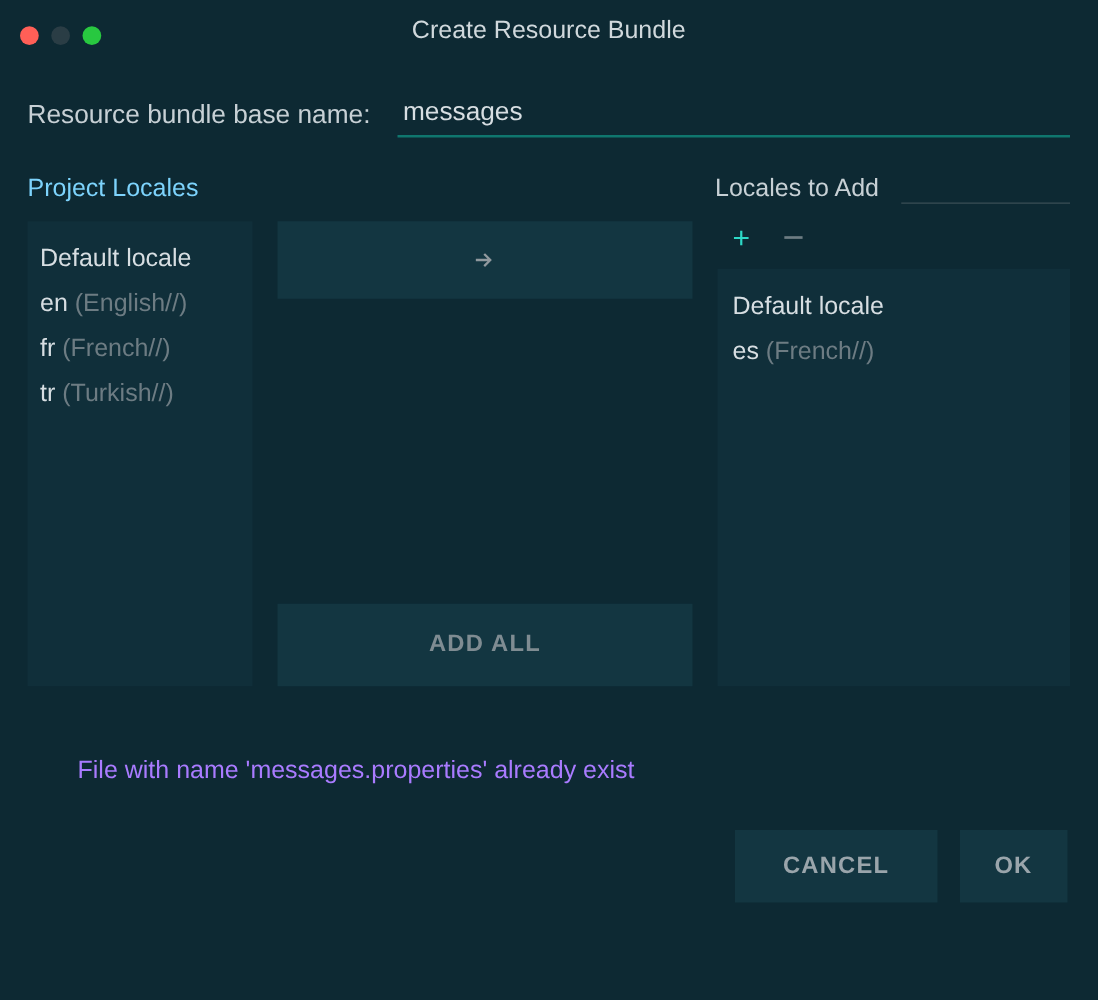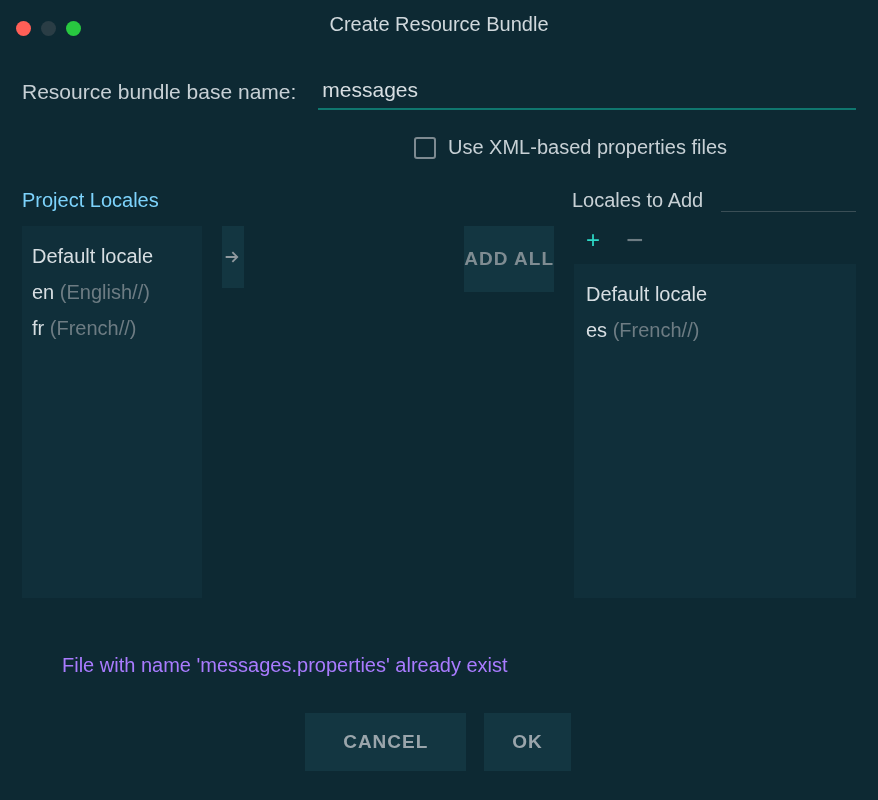--- a/index.html
+++ b/index.html
@@ -121,21 +121,21 @@
     .col-left {
       width: 180px;
       background: #102f3a;
       height: 372px;
       padding: 12px 10px;
       overflow: hidden;
     }
     .col-mid {
       width: 332px;
       display: flex;
-      flex-direction: row;
+      flex-direction: column;
       justify-content: space-between;
       height: 372px;
     }
     .col-right {
       flex: 1;
       display: flex;
       flex-direction: column;
     }
     .transfer-btn {
       background: #133641;
@@ -195,21 +195,21 @@
       min-height: 322px;
     }
     .error-text {
       color: #a97bff;
       font-size: 20px;
       margin-top: 56px;
       margin-left: 40px;
     }
     .footer {
       display: flex;
-      justify-content: center;
+      justify-content: flex-end;
       gap: 18px;
       margin-top: 36px;
       padding-right: 2px;
     }
     .btn {
       background: #133641;
       color: #9aa5ab;
       font-size: 19px;
       font-weight: 700;
       letter-spacing: 1px;
@@ -233,24 +233,20 @@
   <div class="title">Create Resource Bundle</div>
 </div>
 
 <div class="content">
 
   <div class="row-name">
     <span class="label-name">Resource bundle base name:</span>
     <input class="name-input" type="text" value="messages" style="">
   </div>
 
-  <div class="row-xml">
-    <div class="checkbox"></div>
-    <span class="checkbox-label">Use XML-based properties files</span>
-  </div>
 
   <div class="headers-row">
     <div class="header-left">Project Locales</div>
     <div class="header-spacer"></div>
     <div class="header-right">
       <span>Locales to Add</span>
       <div class="header-line"></div>
     </div>
   </div>
 
@@ -260,20 +256,24 @@
       <div class="locale-item">
         <span>Default locale</span>
       </div>
       <div class="locale-item">
         <span>en</span>
         <span class="locale-dim">(English//)</span>
       </div>
       <div class="locale-item">
         <span>fr</span>
         <span class="locale-dim">(French//)</span>
+      </div>
+      <div class="locale-item">
+        <span>tr</span>
+        <span class="locale-dim">(Turkish//)</span>
       </div>
     </div>
 
     <div class="col-mid">
       <div class="transfer-btn">
         <svg class="arrow-icon" width="22" height="22" viewBox="0 0 24 24" fill="currentColor">
           <path d="M4 11h10.17l-3.58-3.59L12 6l6 6-6 6-1.41-1.41L14.17 13H4z"></path>
         </svg>
       </div>
       <div class="addall-btn">

